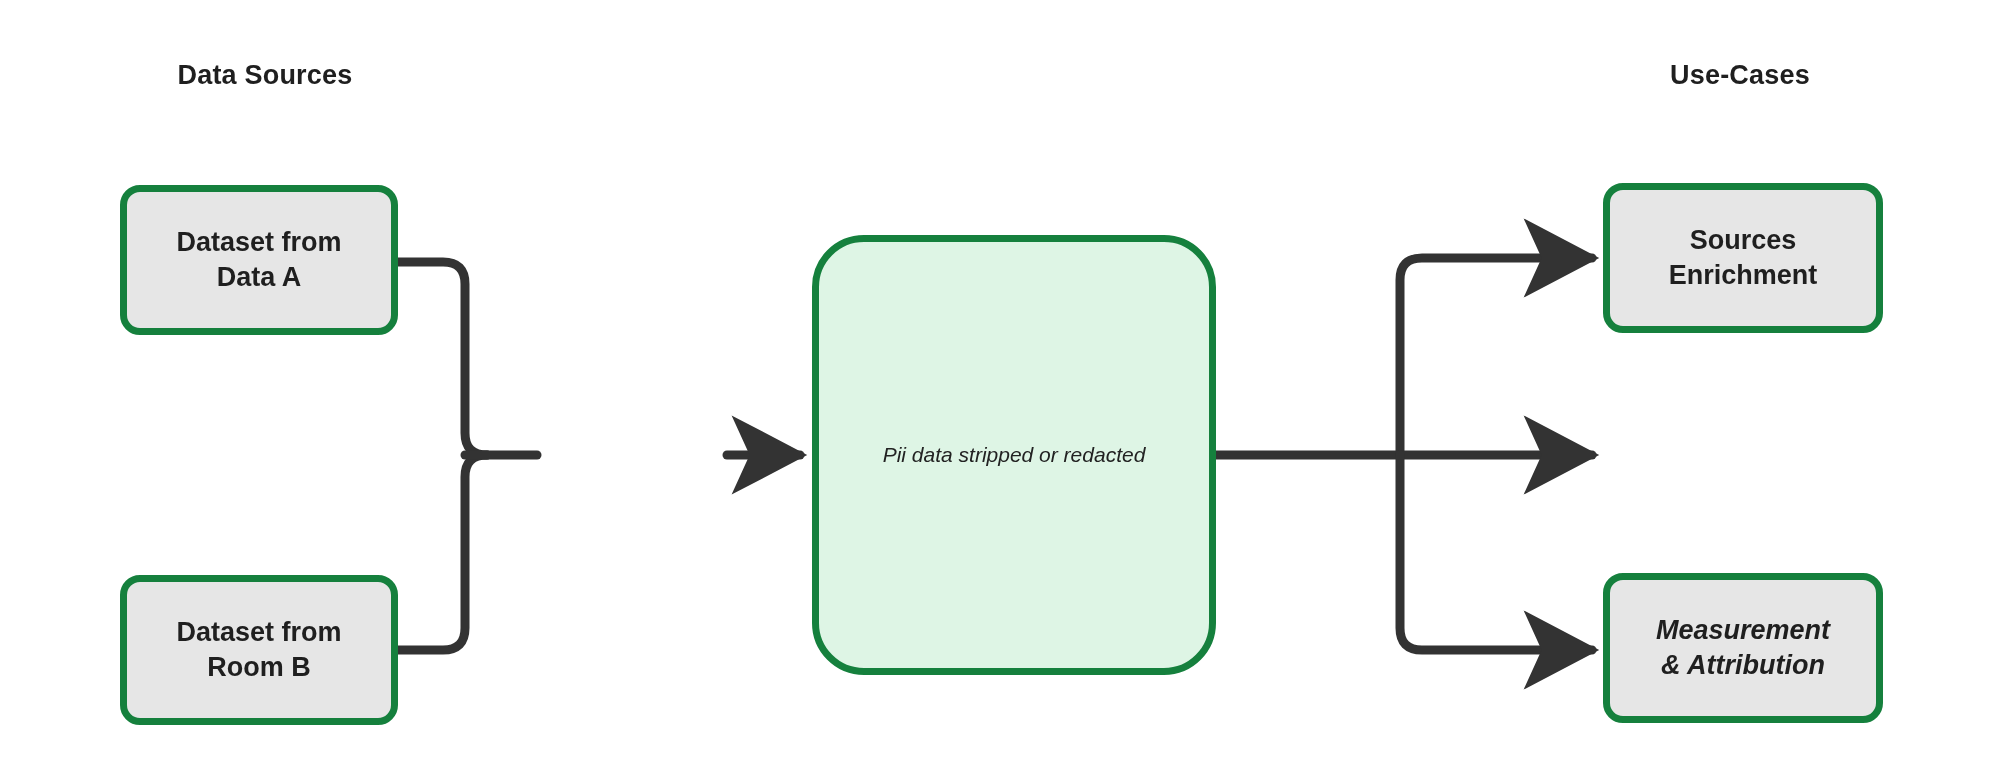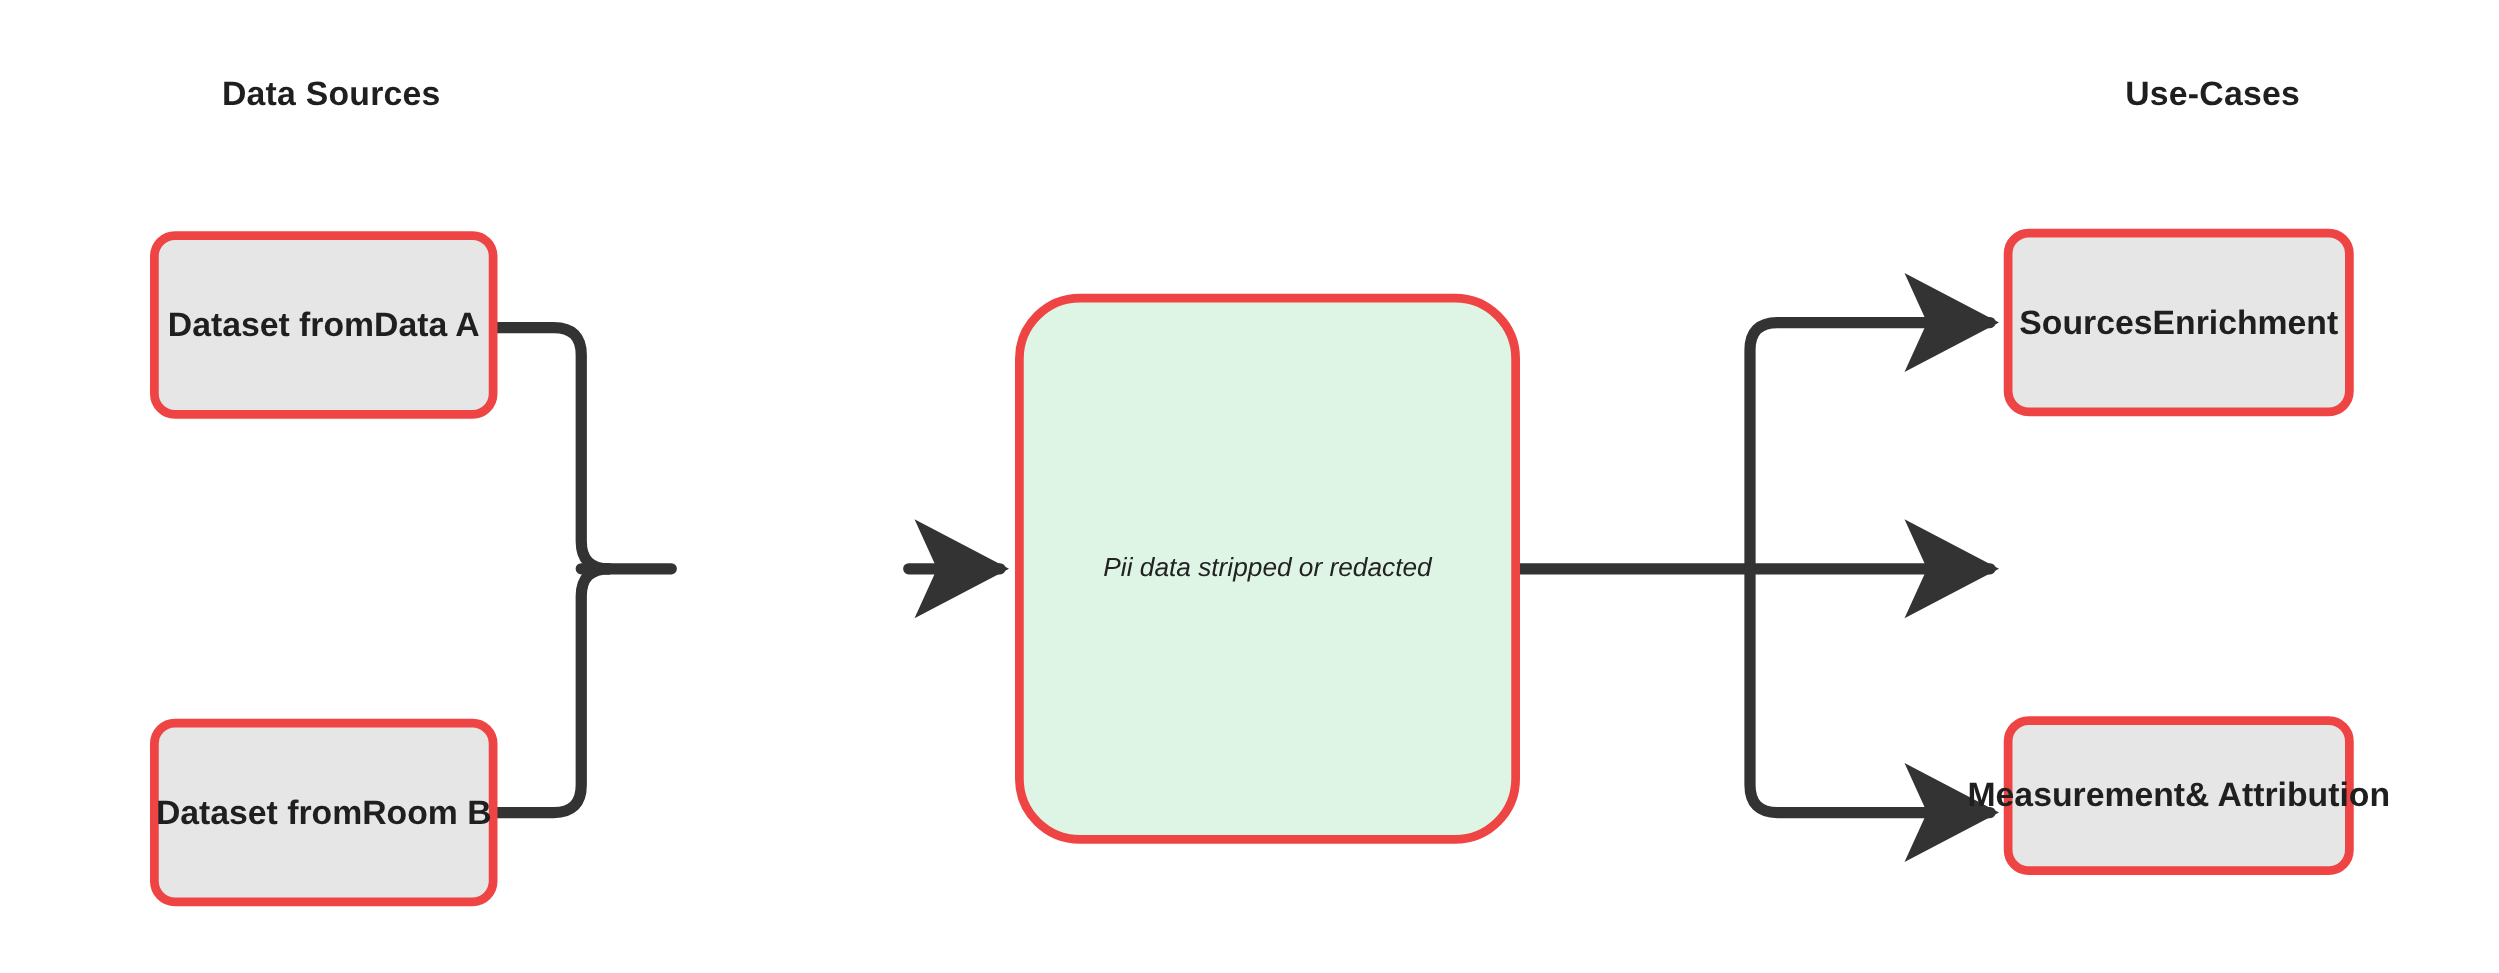--- a/index.html
+++ b/index.html
@@ -29,48 +29,48 @@
   .col-title {
     position: absolute;
     font-size: 27px;
     font-weight: bold;
     color: #1f1f1f;
     letter-spacing: 0.2px;
     white-space: nowrap;
     text-align: center;
   }
   #title-data-sources { left: 165px; top: 60px; width: 200px; }
-  #title-use-cases    { left: 1640px; top: 60px; width: 200px; text-align: right; }
+  #title-use-cases    { left: 1640px; top: 60px; width: 200px; }
 
   .node {
     position: absolute;
     box-sizing: border-box;
     display: flex;
-    flex-direction: row;
+    flex-direction: column;
     align-items: center;
     justify-content: center;
-    border: 7px solid #ef4444;
+    border: 7px solid #15803d;
     background: #E6E6E6;
     border-radius: 20px;
     text-align: center;
   }
   .node .line {
     font-size: 27px;
     font-weight: bold;
     color: #1f1f1f;
     line-height: 1.28;
     white-space: nowrap;
   }
 
   #node-party-a { left: 120px; top: 185px; width: 278px; height: 150px; }
   #node-party-b { left: 120px; top: 575px; width: 278px; height: 150px; }
 
   #node-profile-enrichment { left: 1603px; top: 183px; width: 280px; height: 150px; }
   #node-audience-analysis  { left: 1603px; top: 378px; width: 280px; height: 150px; }
-  #node-measurement-attribution { left: 1603px; top: 573px; width: 280px; height: 127px; }
+  #node-measurement-attribution { left: 1603px; top: 573px; width: 280px; height: 150px; font-style: italic; }
 
   #node-clean-room {
     left: 812px; top: 235px; width: 404px; height: 440px;
     background: #DEF5E5;
     border-radius: 52px;
     gap: 22px;
   }
   #node-clean-room .title {
     font-size: 34px;
     font-weight: bold;

